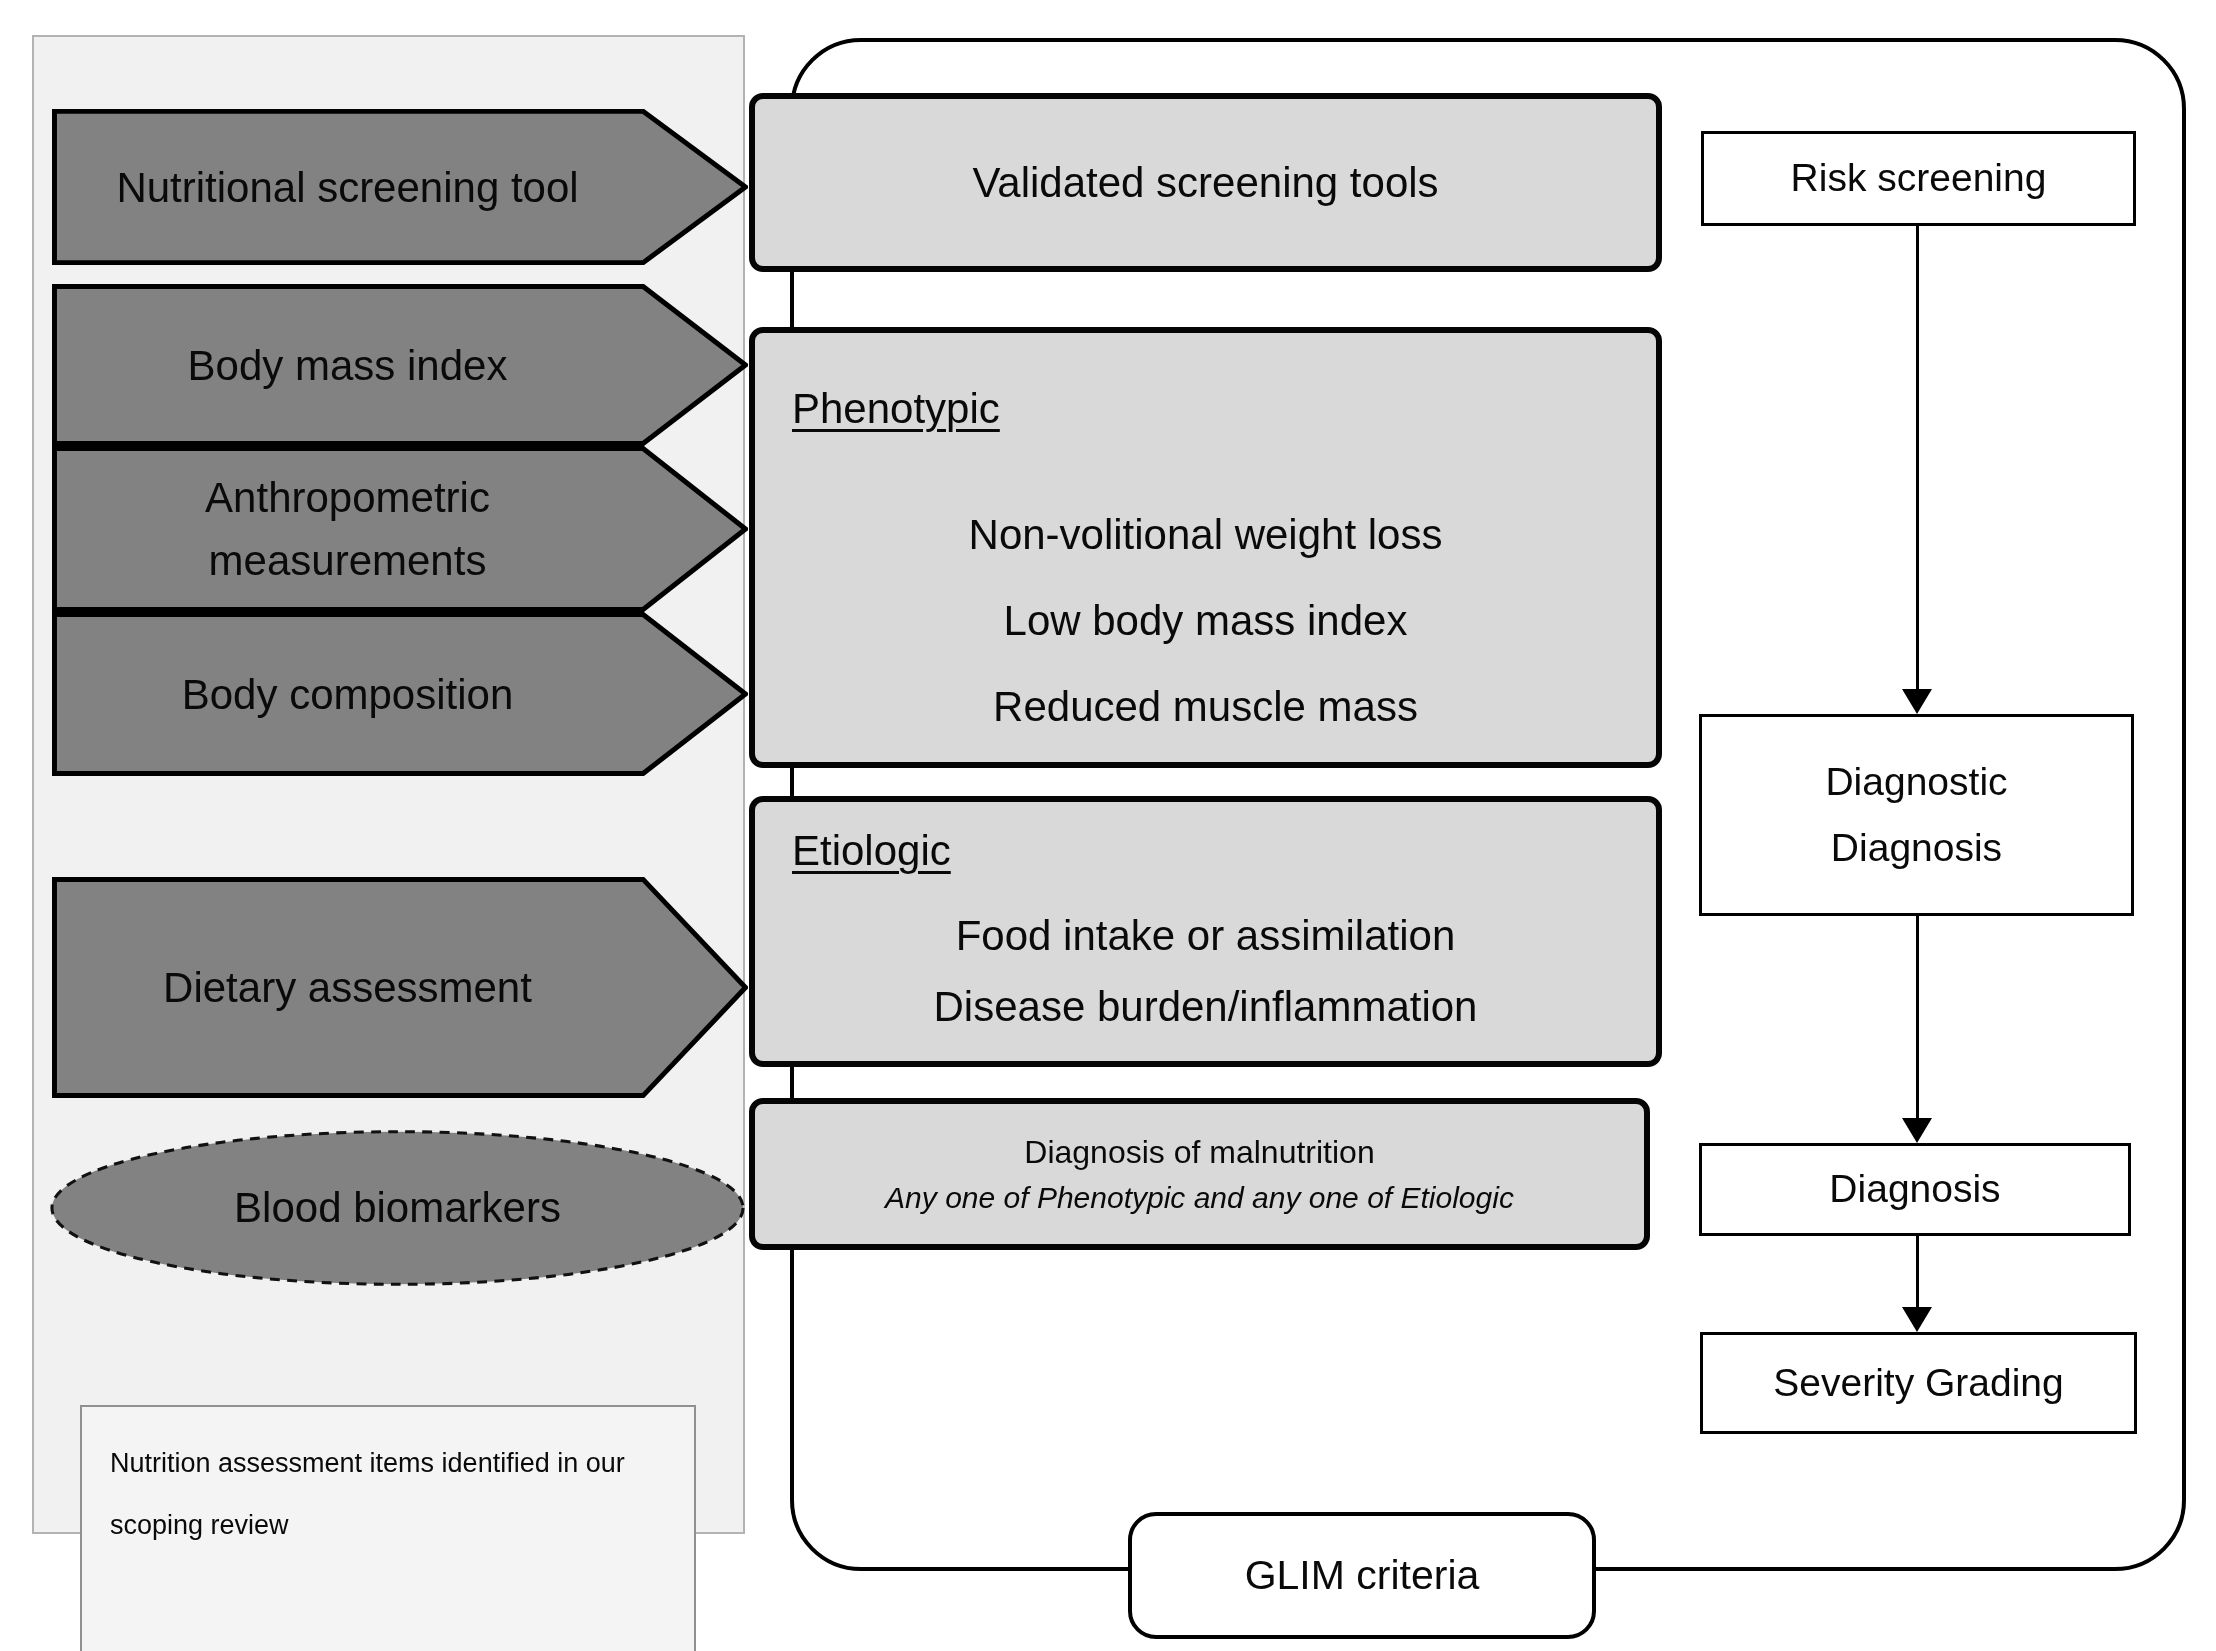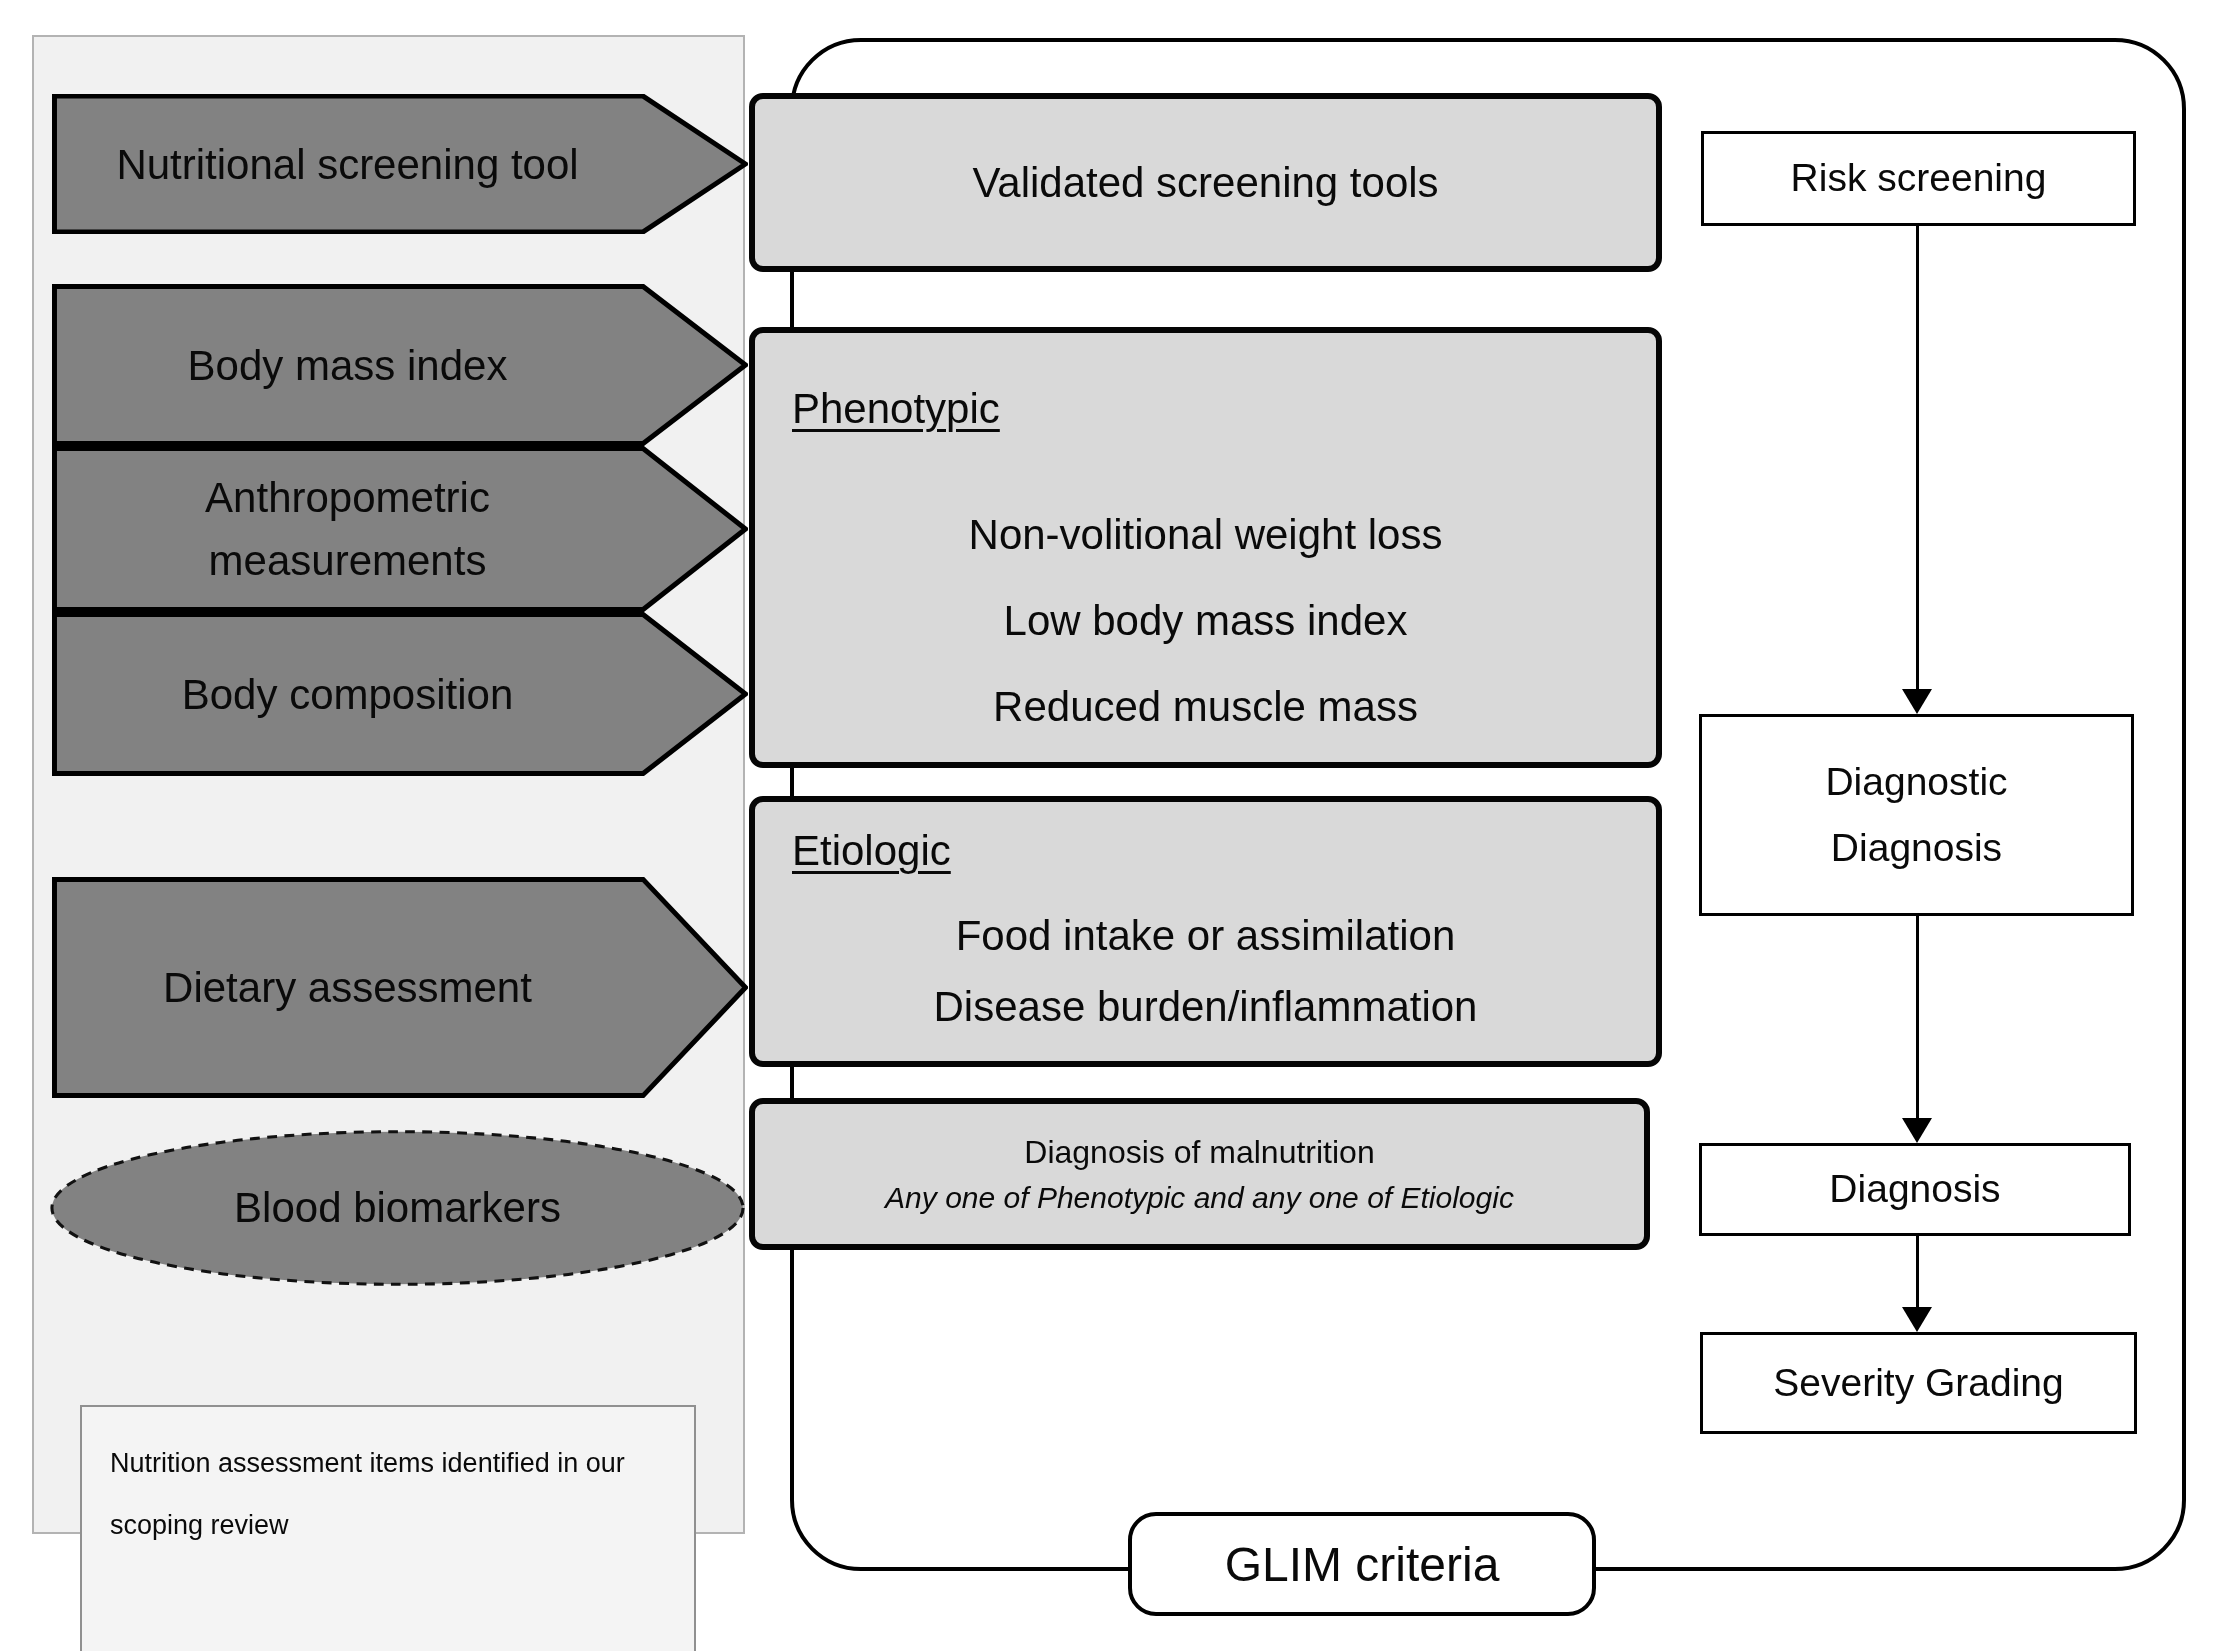--- a/index.html
+++ b/index.html
@@ -24,21 +24,21 @@
     fill:var(--arrow-fill,#828282);
     stroke:#000;stroke-width:5px;stroke-linejoin:miter;
     vector-effect:non-scaling-stroke;
   }
   .arrow-label{
     position:absolute;left:0;right:105px;top:0;bottom:0;
     display:flex;align-items:center;justify-content:center;
     font-size:42px;line-height:1.5;text-align:center;
   }
   .arrow-label.wrap span{display:block;max-width:444px;}
-  .a1{top:94px;height:140px;}
+  .a1{top:109px;height:156px;}
   .a2{top:284px;height:162px;}
   .a3{top:446px;height:166px;}
   .a4{top:612px;height:164px;}
   .a5{top:876px;height:223px;}
   .ellipse-item{position:absolute;left:47px;top:1128px;width:701px;height:160px;}
   .ellipse-item svg{position:absolute;inset:0;width:100%;height:100%;}
   .ellipse-item ellipse{
     fill:var(--arrow-fill,#828282);
     stroke:#111;stroke-width:5px;stroke-dasharray:16 12;
   }
@@ -74,23 +74,23 @@
     text-decoration:underline;text-decoration-thickness:2.5px;text-underline-offset:6.2px;
     width:max-content;
   }
   .gb3 .gb-heading{margin-top:25px;}
   .gb-items{margin-top:59px;text-align:center;font-size:42px;line-height:86px;}
   .gb3 .gb-items{margin-top:25px;line-height:71px;}
   .center-box{display:flex;flex-direction:column;align-items:center;justify-content:center;gap:10px;}
   .gb-title{font-size:32px;}
   .gb-subtitle{font-size:30px;font-style:italic;}
   .glim-footer{
-    position:absolute;left:1128px;top:1512px;width:468px;height:104px;
+    position:absolute;left:1128px;top:1512px;width:468px;height:127px;
     background:#fff;border:4.3px solid #000;border-radius:28px;box-sizing:border-box;
-    display:flex;align-items:center;justify-content:center;font-size:48px;
+    display:flex;align-items:center;justify-content:center;font-size:41px;
     z-index:3;
   }
   
   .flow-box{
     position:absolute;background:#fff;border:3.1px solid #000;box-sizing:border-box;
     display:flex;align-items:center;justify-content:center;
     font-size:39px;text-align:center;line-height:1.7;
   }
   .fb-risk{left:1701px;top:131px;width:435px;height:95px;}
   .fb-assess{left:1699px;top:714px;width:435px;height:202px;}

